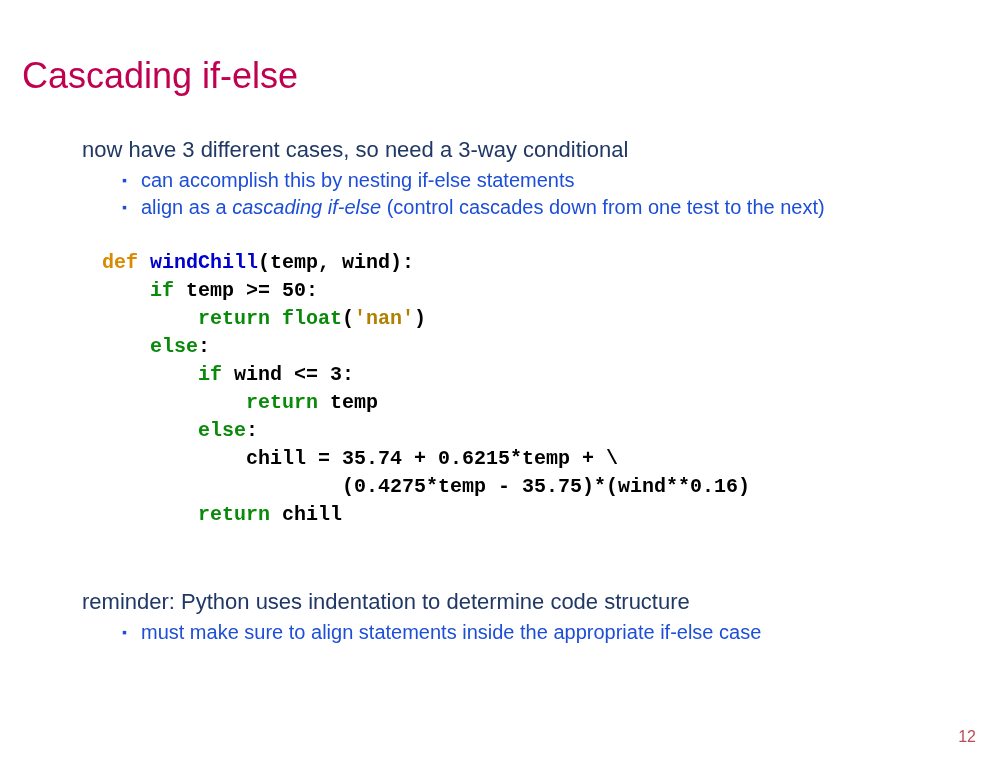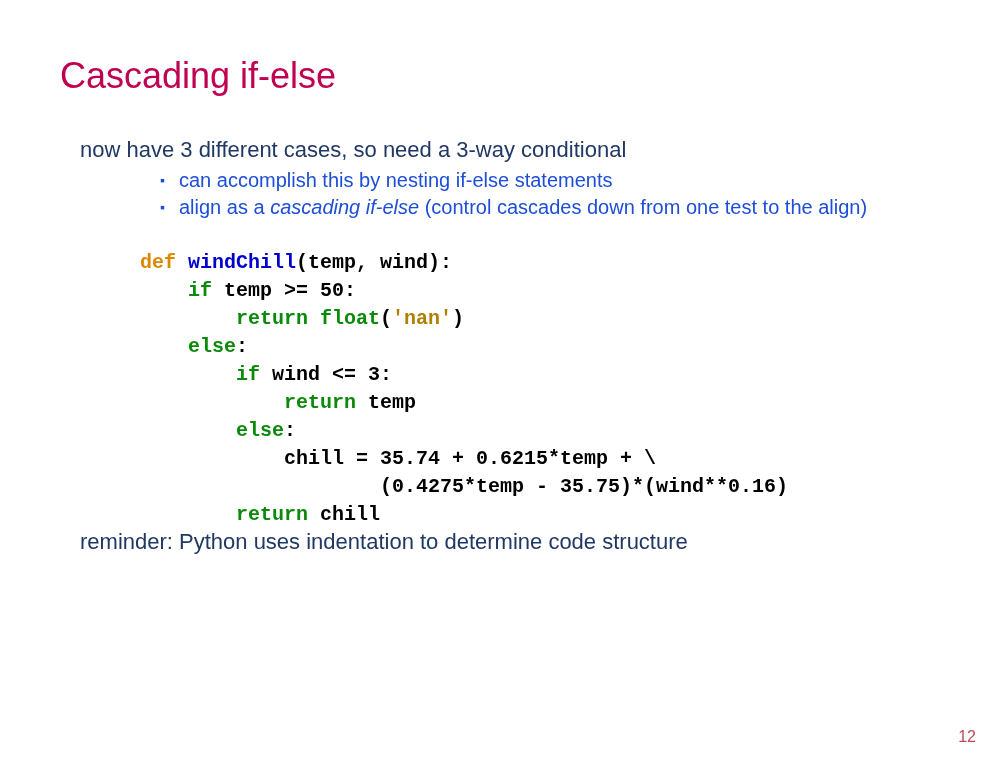--- a/index.html
+++ b/index.html
@@ -10,32 +10,32 @@
     background: #ffffff;
     font-family: Arial, Helvetica, sans-serif;
     color: #000000;
     position: relative;
   }
   .slide {
     width: 1008px;
     height: 768px;
     position: relative;
     box-sizing: border-box;
-    padding: 55px 40px 20px 60px;
+    padding: 55px 40px 20px 22px;
   }
   .title {
     font-size: 36px;
     color: #c00050;
     font-weight: 400;
     margin-bottom: 40px;
   }
   .section-heading {
     color: #203864;
     font-size: 22px;
-    margin-left: 20px;
+    margin-left: 60px;
     margin-bottom: 6px;
   }
   .bullets {
     margin-left: 100px;
     margin-bottom: 30px;
   }
   .bullet-line {
     font-size: 20px;
     color: #1d4ed8;
     margin-bottom: 4px;
@@ -50,20 +50,21 @@
   .italic {
     font-style: italic;
   }
   .code-block {
     font-family: "Courier New", Courier, monospace;
     font-size: 20px;
     font-weight: bold;
     line-height: 1.4;
     margin-left: 80px;
     margin-top: 20px;
+    margin-bottom: 60px;
     white-space: pre;
   }
   .kw-def   { color: #d98a00; }   
   .kw-kw    { color: #0a8a0a; }   
   .fn-name  { color: #0000d0; }   
   .str      { color: #b08000; }   
   .page-num {
     position: absolute;
     right: 32px;
     bottom: 22px;
@@ -74,31 +75,34 @@
 </head>
 <body>
 
 <div class="slide">
 
   <div class="title">Cascading if-else</div>
 
   <div class="section-heading">now have 3 different cases, so need a 3-way conditional</div>
   <div class="bullets">
     <div class="bullet-line"><span>can accomplish this by nesting if-else statements</span><span class="italic"></span><span></span></div>
-    <div class="bullet-line"><span>align as a </span><span class="italic">cascading if-else</span><span> (control cascades down from one test to the align)</span></div>
+    <div class="bullet-line"><span>align as a </span><span class="italic">cascading if-else</span><span> (control cascades down from one test to the next)</span></div>
   </div>
 
   <div class="code-block"><span class="kw-def">def</span> <span class="fn-name">windChill</span><span>(temp, wind):</span>
 <span>    </span><span class="kw-kw">if</span><span> temp &gt;= 50:</span>
 <span>        </span><span class="kw-kw">return</span><span> </span><span class="kw-kw">float</span><span>(</span><span class="str">'nan'</span><span>)</span>
 <span>    </span><span class="kw-kw">else</span><span>:</span>
 <span>        </span><span class="kw-kw">if</span><span> wind &lt;= 3:</span>
 <span>            </span><span class="kw-kw">return</span><span> temp</span>
 <span>        </span><span class="kw-kw">else</span><span>:</span>
 <span>            chill = 35.74 + 0.6215*temp + \</span>
 <span>                    (0.4275*temp - 35.75)*(wind**0.16)</span>
 <span>        </span><span class="kw-kw">return</span><span> chill</span></div>
 
   <div class="section-heading">reminder: Python uses indentation to determine code structure</div>
+  <div class="bullets">
+    <div class="bullet-line"><span>must make sure to align statements inside the appropriate if-else case</span><span class="italic"></span><span></span></div>
+  </div>
 
   <div class="page-num">12</div>
 
 </div>
 
 </body></html>

